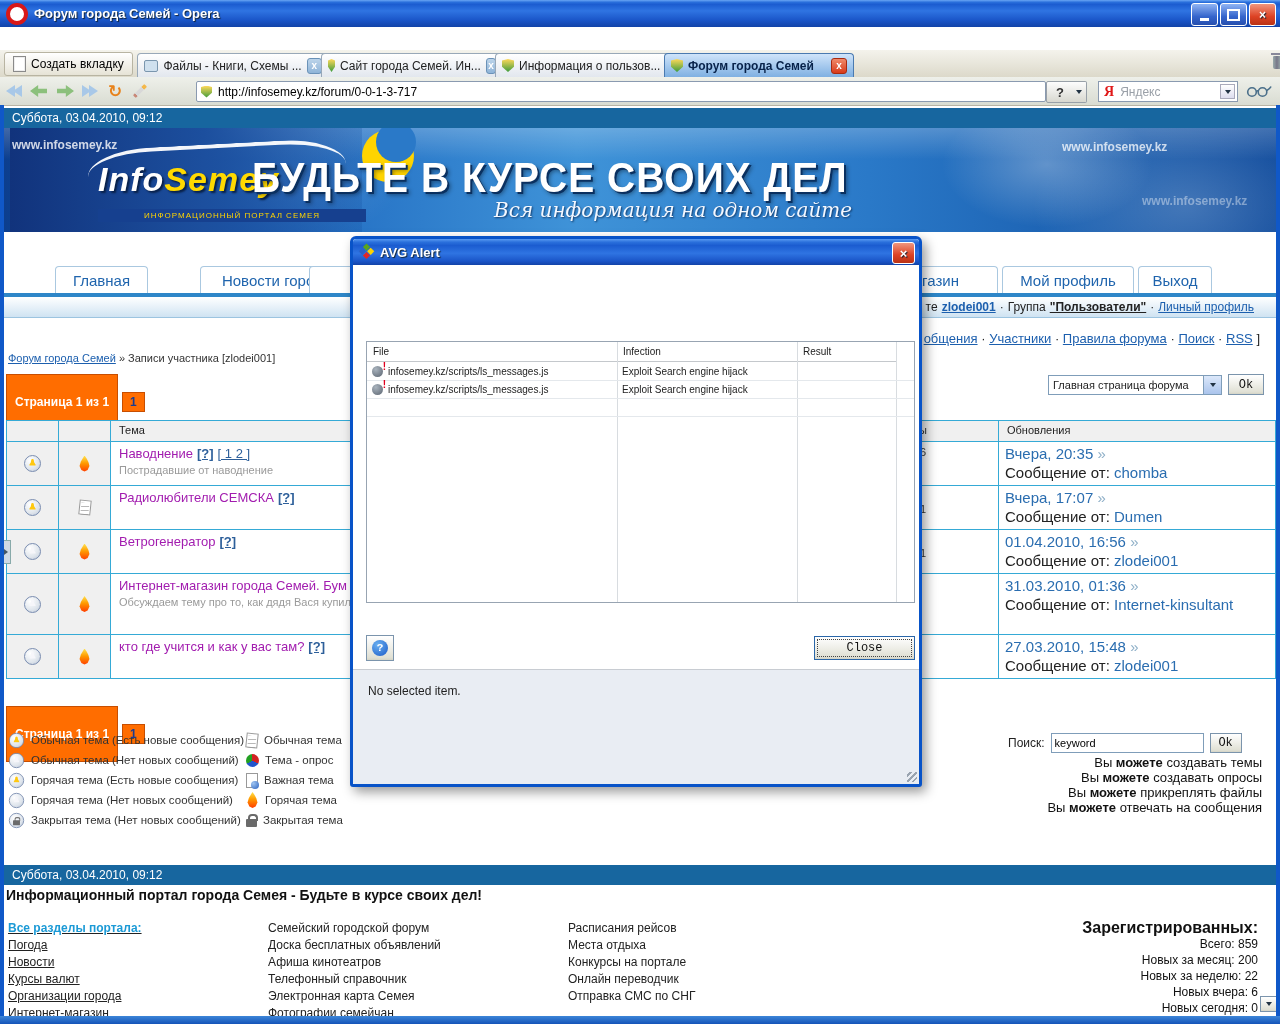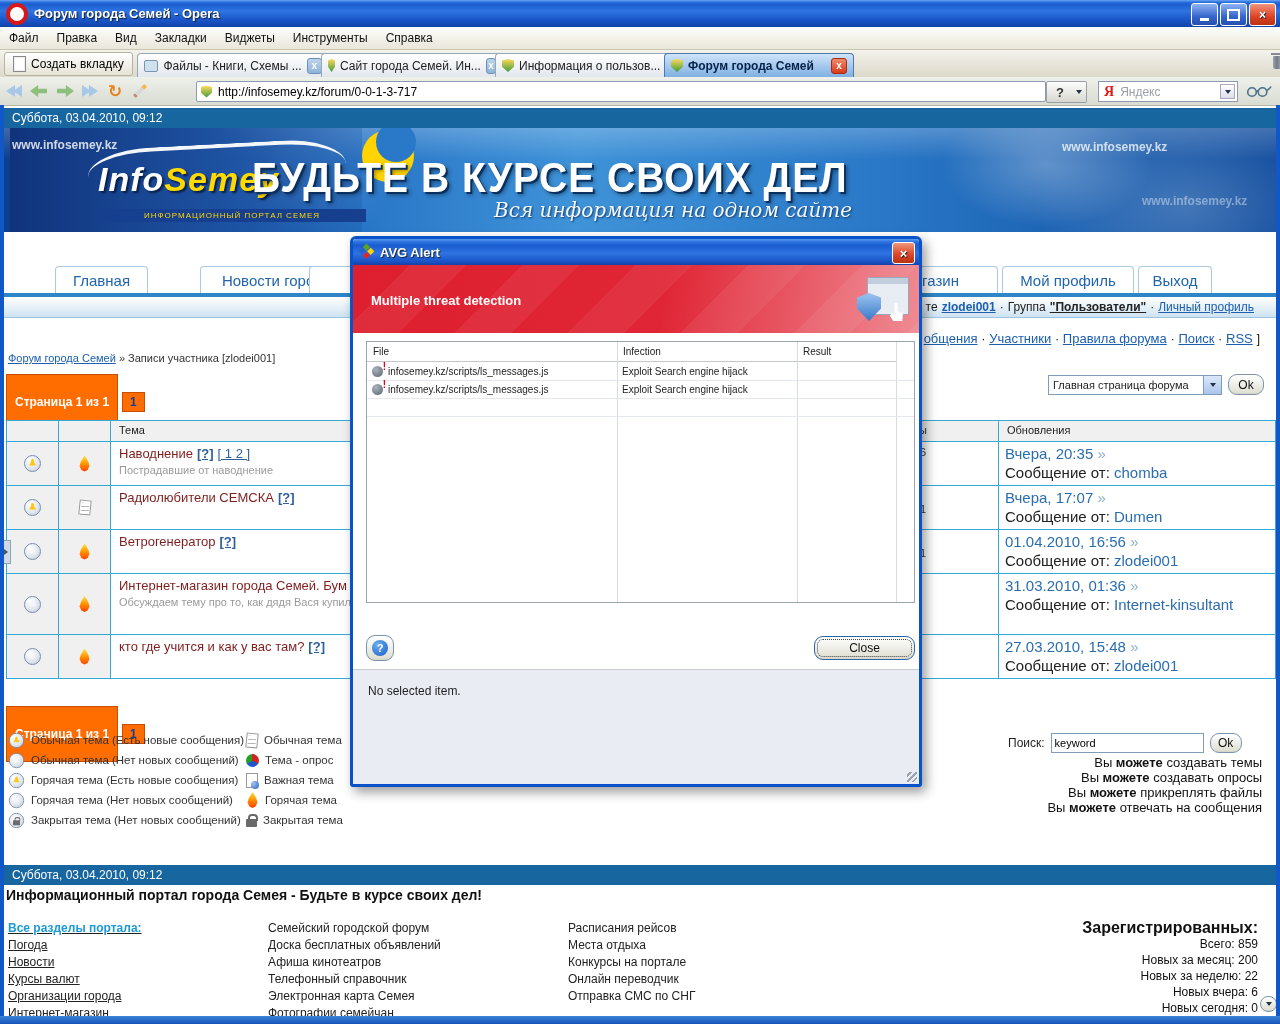--- a/index.html
+++ b/index.html
@@ -95,31 +95,31 @@
   .toplinks{left:4px;top:331px;width:1272px;font-size:13px;color:#222;text-align:right;padding-right:16px;box-sizing:border-box;}
   .toplinks a{text-decoration:underline;}
   .crumb{left:8px;top:352px;font-size:11px;color:#333;}
   .crumb a{color:#1c5fae;text-decoration:underline;}
   .badge{display:inline-block;background:#ff6d00;border:1px solid #c84e00;color:#fff;font-size:12px;font-weight:bold;
     padding:20px 8px;}
   .badge.num{color:#1a3c8f;margin-left:4px;padding:2px 7px;}
   .xpselect{height:20px;border:1px solid #7f9db9;background:#fff;font-size:11px;color:#222;display:flex;align-items:center;box-sizing:border-box;}
   .selarrow{width:17px;height:100%;margin-left:auto;background:linear-gradient(180deg,#dce8fa,#aac4ec);border-left:1px solid #7f9db9;
     display:flex;align-items:center;justify-content:center;}
-  .xpbtn{border:1px solid #7b94ac;border-radius:9px;background:linear-gradient(180deg,#ffffff,#f0f0ea 45%,#e0e0d4 90%,#d4d4c6);
-    font-size:12px;color:#111;display:flex;align-items:center;justify-content:center;box-sizing:border-box;}
+  .xpbtn{border:1px solid #7b94ac;border-radius:0;background:linear-gradient(180deg,#ffffff,#f0f0ea 45%,#e0e0d4 90%,#d4d4c6);
+    font-size:12px;color:#111;display:flex;align-items:center;justify-content:center;box-sizing:border-box;font-family:Liberation Mono, monospace;}
   
   .ttable{left:6px;top:420px;width:1270px;display:grid;box-sizing:border-box;
     grid-template-columns:52px 52px 1fr 78px 277px;grid-template-rows:21px 44px 44px 44px 61px 44px;
     border-right:1px solid #35aad6;border-bottom:1px solid #35aad6;}
   .tc{border-left:1px solid #35aad6;border-top:1px solid #35aad6;overflow:hidden;white-space:nowrap;box-sizing:border-box;}
   .tc.hd{background:#f0f0f0;font-size:11px;color:#222;padding:3px 8px;}
   .tc.ic{background:#f0f0f0;display:flex;align-items:center;justify-content:center;}
   .tc.topic{padding:4px 8px;font-size:13px;}
-  .tc.topic a{color:#7f1d1d;text-decoration:none;}
+  .tc.topic a{color:#a21caf;text-decoration:none;}
   .tc.topic .q{font-weight:bold;text-decoration:underline;color:#2d5f9a;margin-left:4px;}
   .tc.topic .pg{text-decoration:underline;color:#2d5f9a;margin-left:4px;}
   .tc.topic .desc{font-size:11px;color:#9a9a9a;margin-top:3px;}
   .tc.upd{padding:2px 6px;font-size:15px;color:#222;white-space:normal;line-height:19px;}
   .tc.upd .t{color:#2a6db0;}
   .tc.upd .ar{color:#8fb0c8;}
   .tc.upd .u{color:#2a6db0;}
   .frag{position:absolute;font-size:11px;color:#333;}
   .foundbar{left:6px;top:678px;width:1270px;height:23px;border:1px solid #35aad6;border-top:none;box-sizing:border-box;
     font-size:12px;color:#222;display:flex;align-items:center;padding-left:8px;}
@@ -213,29 +213,20 @@
       <span class="wbtn">
           <span class="minglyph"></span>
         </span>
       <span class="wbtn">
           <span class="restglyph"></span>
         </span>
       <span class="wbtn close">×</span>
     </span>
   </div>
 
-  <div class="abs menubar">
-    <span>Файл</span>
-    <span>Правка</span>
-    <span>Вид</span>
-    <span>Закладки</span>
-    <span>Виджеты</span>
-    <span>Инструменты</span>
-    <span>Справка</span>
-  </div>
 
   <div class="abs tabbar">
     <span class="newtab">
       <span class="pageicon"></span>
       <span>Создать вкладку</span>
     </span>
     <span class="tab" style="left:137px;width:178px;">
       <span class="bubble"></span>
       <span>Файлы - Книги, Схемы ...</span>
       <span class="tabx" style="margin-left:auto;">x</span>
@@ -585,28 +576,20 @@
   <div class="abs dlg">
     <div class="dlg-title">
       <span class="avglogo">
         <i style="background:#5aa51e;"></i>
           <i style="background:#ffd400;"></i>
           <i style="background:#2a62c8;"></i>
           <i style="background:#e32525;"></i>
       </span>
       <span>AVG Alert</span>
       <span class="dlg-x">×</span>
-    </div>
-    <div class="dlg-red">
-      <span class="txt">Multiple threat detection</span>
-      <span class="threaticon">
-        <span class="ti-win"></span>
-          <span class="ti-shield"></span>
-          <span class="ti-hand"></span>
-      </span>
     </div>
 
     <div class="dtable">
       <div class="dth" style="left:0;width:250px;">File</div>
       <div class="dth" style="left:250px;width:180px;">Infection</div>
       <div class="dth" style="left:430px;width:99px;">Result</div>
       <div class="dcolline" style="left:250px;"></div>
       <div class="dcolline" style="left:430px;"></div>
       <div class="dcolline" style="left:529px;"></div>
       <div class="drow" style="top:20px;">

